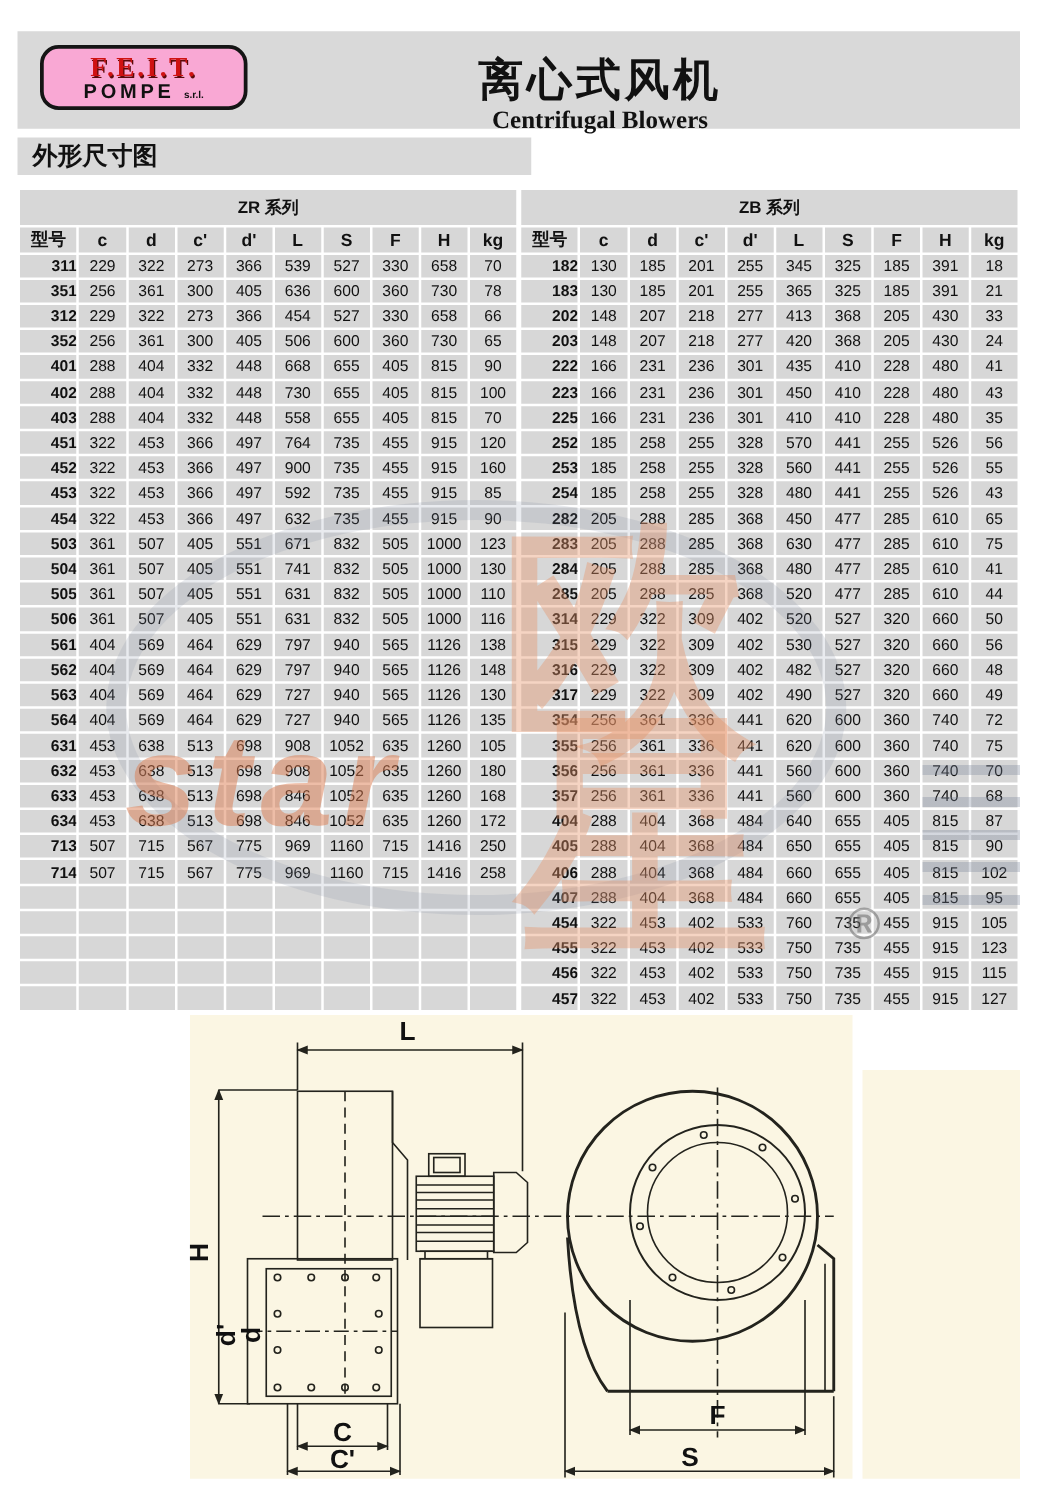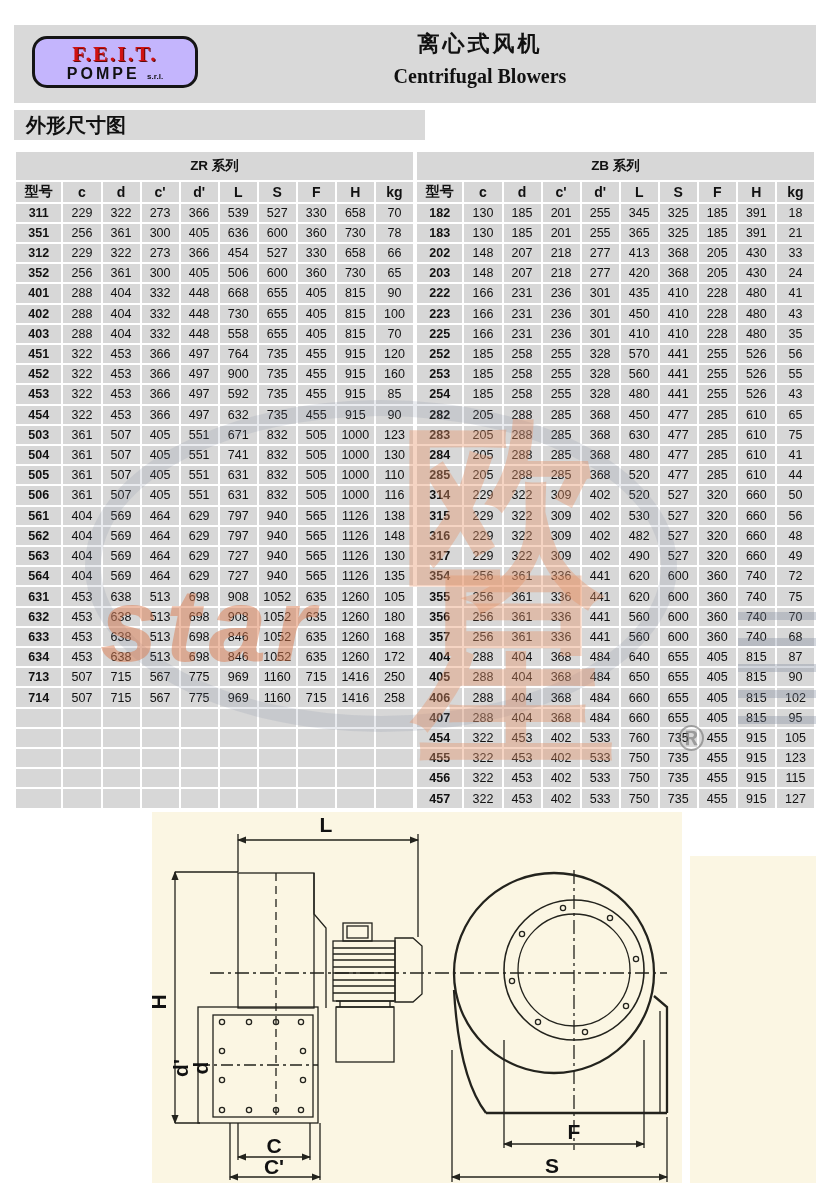--- a/index.html
+++ b/index.html
@@ -1,42 +1,42 @@
 <!DOCTYPE html>
 <html><head>
 <meta charset="utf-8">
 <style>
   html,body{margin:0;padding:0;background:#fff;}
   .page{position:relative;width:830px;height:1194px;background:#ffffff;
         font-family:"Liberation Sans",sans-serif;overflow:hidden;color:#111;}
 
   
   .header-band{position:absolute;left:14px;top:25px;width:802px;height:78px;background:#d9d9d9;}
-  .logo{position:absolute;left:18px;top:11px;width:166px;height:52px;background:#c4b5fd;
+  .logo{position:absolute;left:18px;top:11px;width:166px;height:52px;background:#f9a8d4;
         border:3px solid #151515;border-radius:15px;text-align:center;box-sizing:border-box;padding-top:4px;}
   .logo-name{color:#cf1212;font-family:"Liberation Serif",serif;font-weight:bold;font-size:22px;
              letter-spacing:2px;line-height:22px;text-shadow:1px 1px 0 #5a0a0a;}
   .logo-sub{color:#111;font-weight:bold;font-size:16px;letter-spacing:3px;line-height:18px;}
   .logo-srl{font-size:8px;letter-spacing:0;font-weight:bold;}
   .titles{position:absolute;left:130px;right:0;top:0;height:78px;text-align:center;}
-  .title-zh{font-size:22px;font-weight:bold;letter-spacing:3px;margin-top:2px;line-height:34px;}
+  .title-zh{font-size:36px;font-weight:bold;letter-spacing:3px;margin-top:22px;line-height:34px;}
   .title-en{font-family:"Liberation Serif",serif;font-weight:bold;font-size:20px;line-height:30px;}
 
   
   .section-bar{position:absolute;left:14px;top:110px;width:411px;height:30px;background:#d9d9d9;
                font-weight:bold;font-size:20px;line-height:30px;padding-left:12px;box-sizing:border-box;}
 
   
   .table-wrap{position:absolute;left:14px;top:150px;width:802px;height:660px;display:flex;}
   table.dim{border-collapse:separate;border-spacing:2px;width:401px;table-layout:fixed;}
   table.dim th,table.dim td{background:#d7d7d7;text-align:center;padding:0;overflow:hidden;white-space:nowrap;}
   th.series-title{height:28px;font-size:13.5px;font-weight:bold;}
   th.col-h{height:19px;font-size:14px;font-weight:bold;}
   table.dim td{height:18px;font-size:12.5px;font-weight:normal;}
-  table.dim td.model{font-weight:bold;}
+  table.dim td.model{font-weight:bold;text-align:right;}
 
   
   .wm{position:absolute;pointer-events:none;z-index:5;}
   .wm-ellipse{left:85px;top:400px;width:560px;height:300px;border:16px solid rgba(125,136,158,0.17);border-radius:50%;}
   .wm-star{left:100px;top:575px;font-size:104px;font-style:italic;font-weight:bold;
            color:rgba(219,124,79,0.5);letter-spacing:8px;line-height:100px;}
   .wm-zh1{left:400px;top:408px;font-size:205px;font-weight:bold;color:rgba(230,148,106,0.40);line-height:205px;}
   .wm-zh2{left:412px;top:568px;font-size:205px;font-weight:bold;color:rgba(230,148,106,0.40);line-height:205px;}
   .wm-reg{left:678px;top:718px;font-size:36px;color:rgba(105,105,105,0.55);font-weight:bold;}
   .wm-stripes{left:738px;top:612px;width:78px;height:112px;

